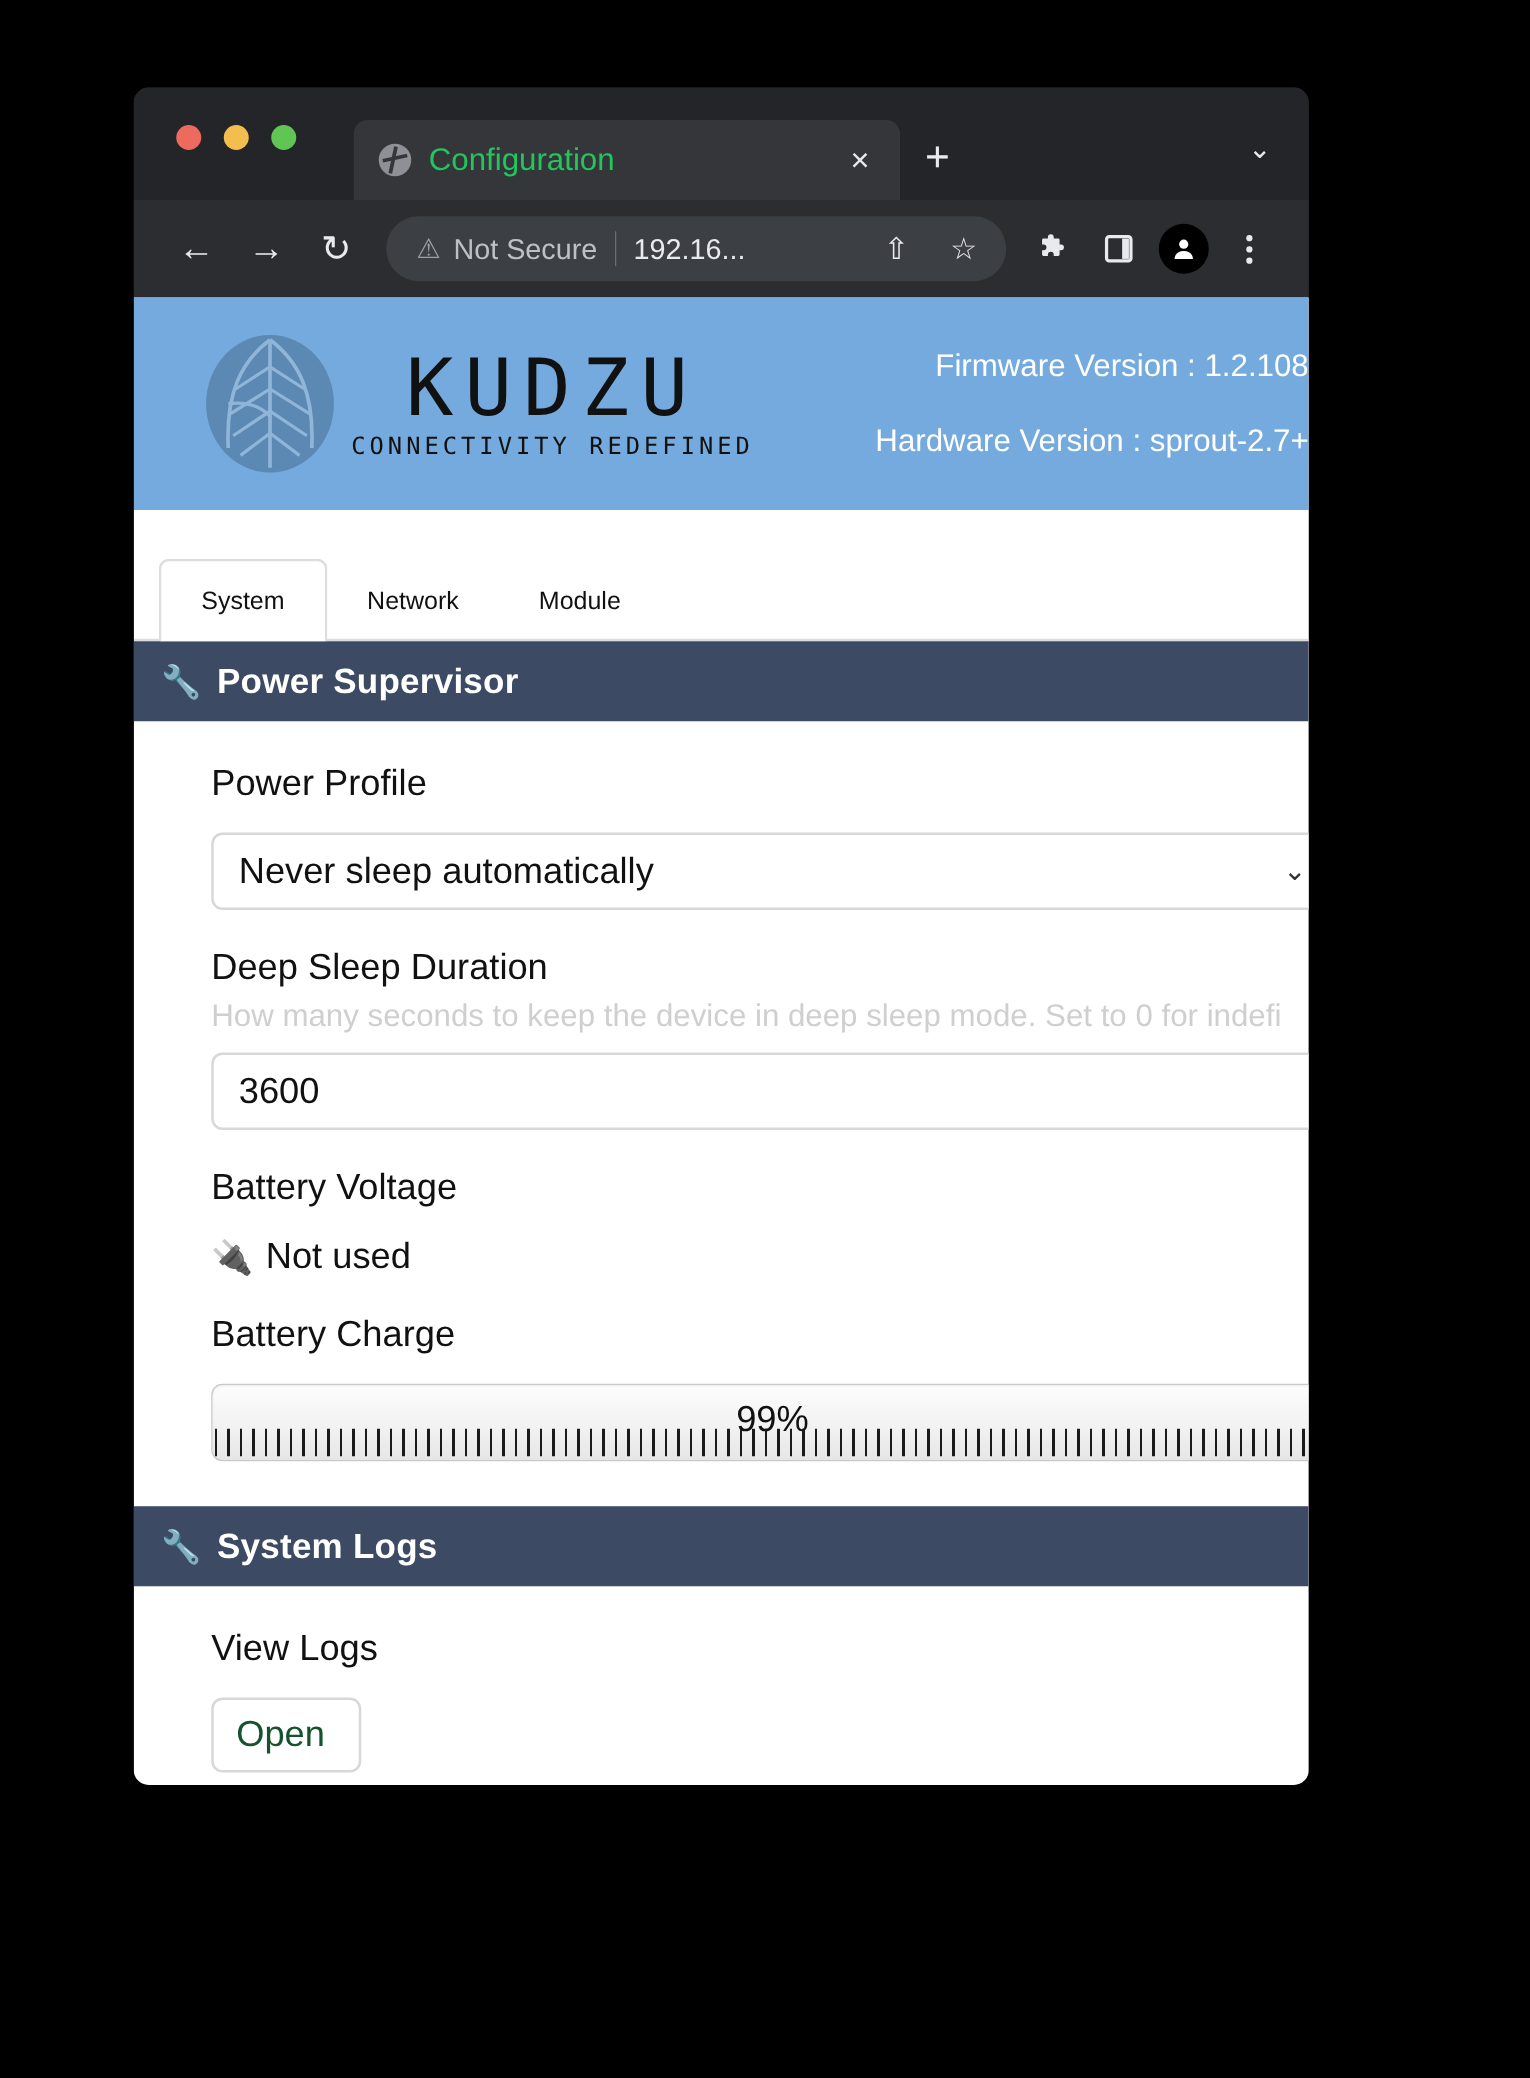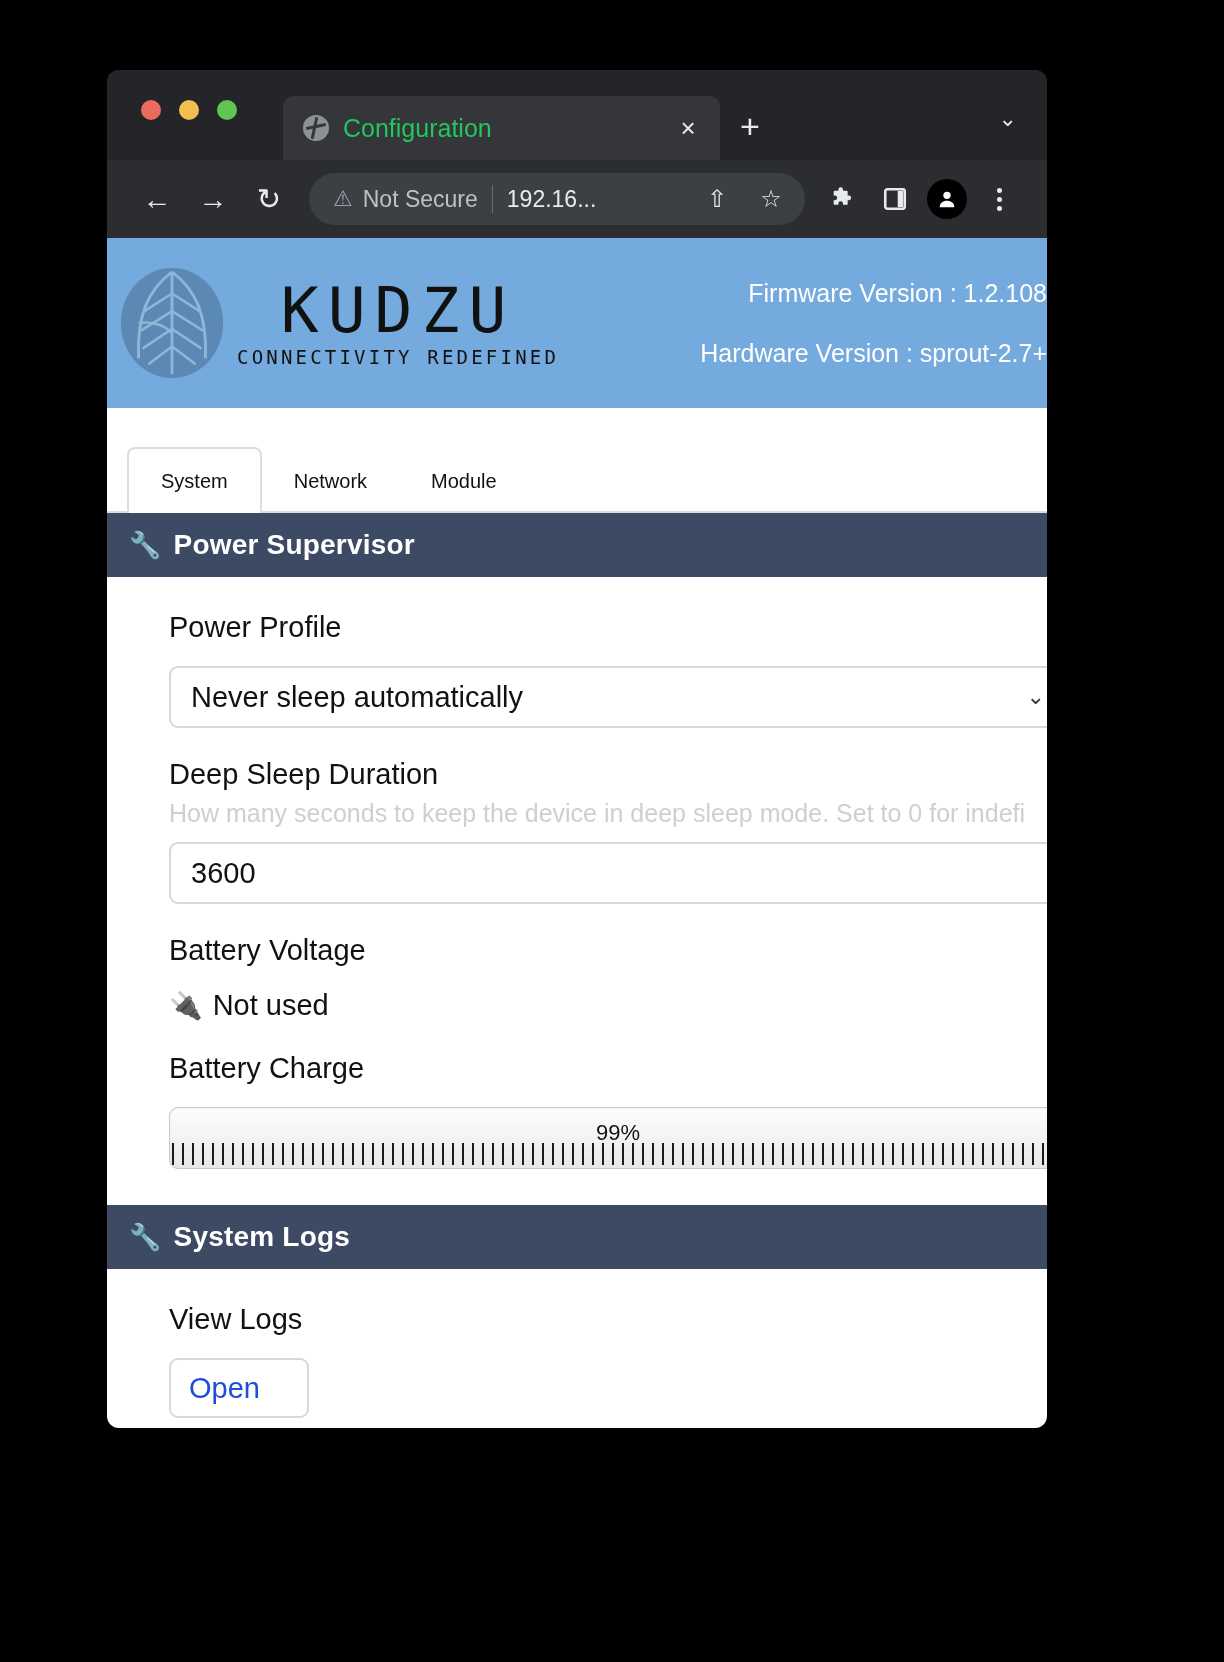--- a/index.html
+++ b/index.html
@@ -194,20 +194,21 @@
     background: #74aadd;
     display: flex;
     align-items: center;
     position: relative;
     padding: 0 4px 0 0;
   }
   .logo-block {
     display: flex;
     align-items: center;
     padding-left: 6px;
+    margin-left: 44px;
   }
   .leaf-logo { width: 118px; height: 118px; flex: 0 0 auto; }
   .wordmark {
     margin-left: 6px;
     display: flex;
     flex-direction: column;
     align-items: center;
   }
   .wordmark-main {
     font-family: "DejaVu Sans Mono", monospace;
@@ -330,47 +331,47 @@
     border-radius: 9px;
     background: linear-gradient(to bottom, #fdfdfd 0%, #f2f2f2 55%, #e6e6e6 100%);
     position: relative;
     overflow: hidden;
     box-shadow: inset 0 1px 2px rgba(0,0,0,0.06);
   }
   .meter-value {
     position: absolute;
     left: 0; right: 0; top: 12px;
     text-align: center;
-    font-size: 22px;
+    font-size: 29px;
     color: #111;
   }
   .meter-ticks {
     position: absolute;
     left: 2px; right: 2px; bottom: 3px;
     height: 22px;
     background-image: repeating-linear-gradient(to right,
         #1a1a1a 0px, #1a1a1a 2px, transparent 2px, transparent 10px);
   }
   .meter-end {
     position: absolute;
     right: 6px; top: 2px; bottom: 2px;
     width: 4px;
     background: #e03a2f;
     border-radius: 2px;
   }
 
   
   .open-btn {
-    width: 140px;
+    width: 120px;
     height: 60px;
     border: 2px solid #d8d8d8;
     border-radius: 9px;
     background: #fff;
     font-size: 29px;
-    color: #1d4ed8;
+    color: #14532d;
     display: flex;
     align-items: center;
     padding-left: 18px;
   }
 </style>
 </head>
 <body>
 
 <div class="browser-window">
 

